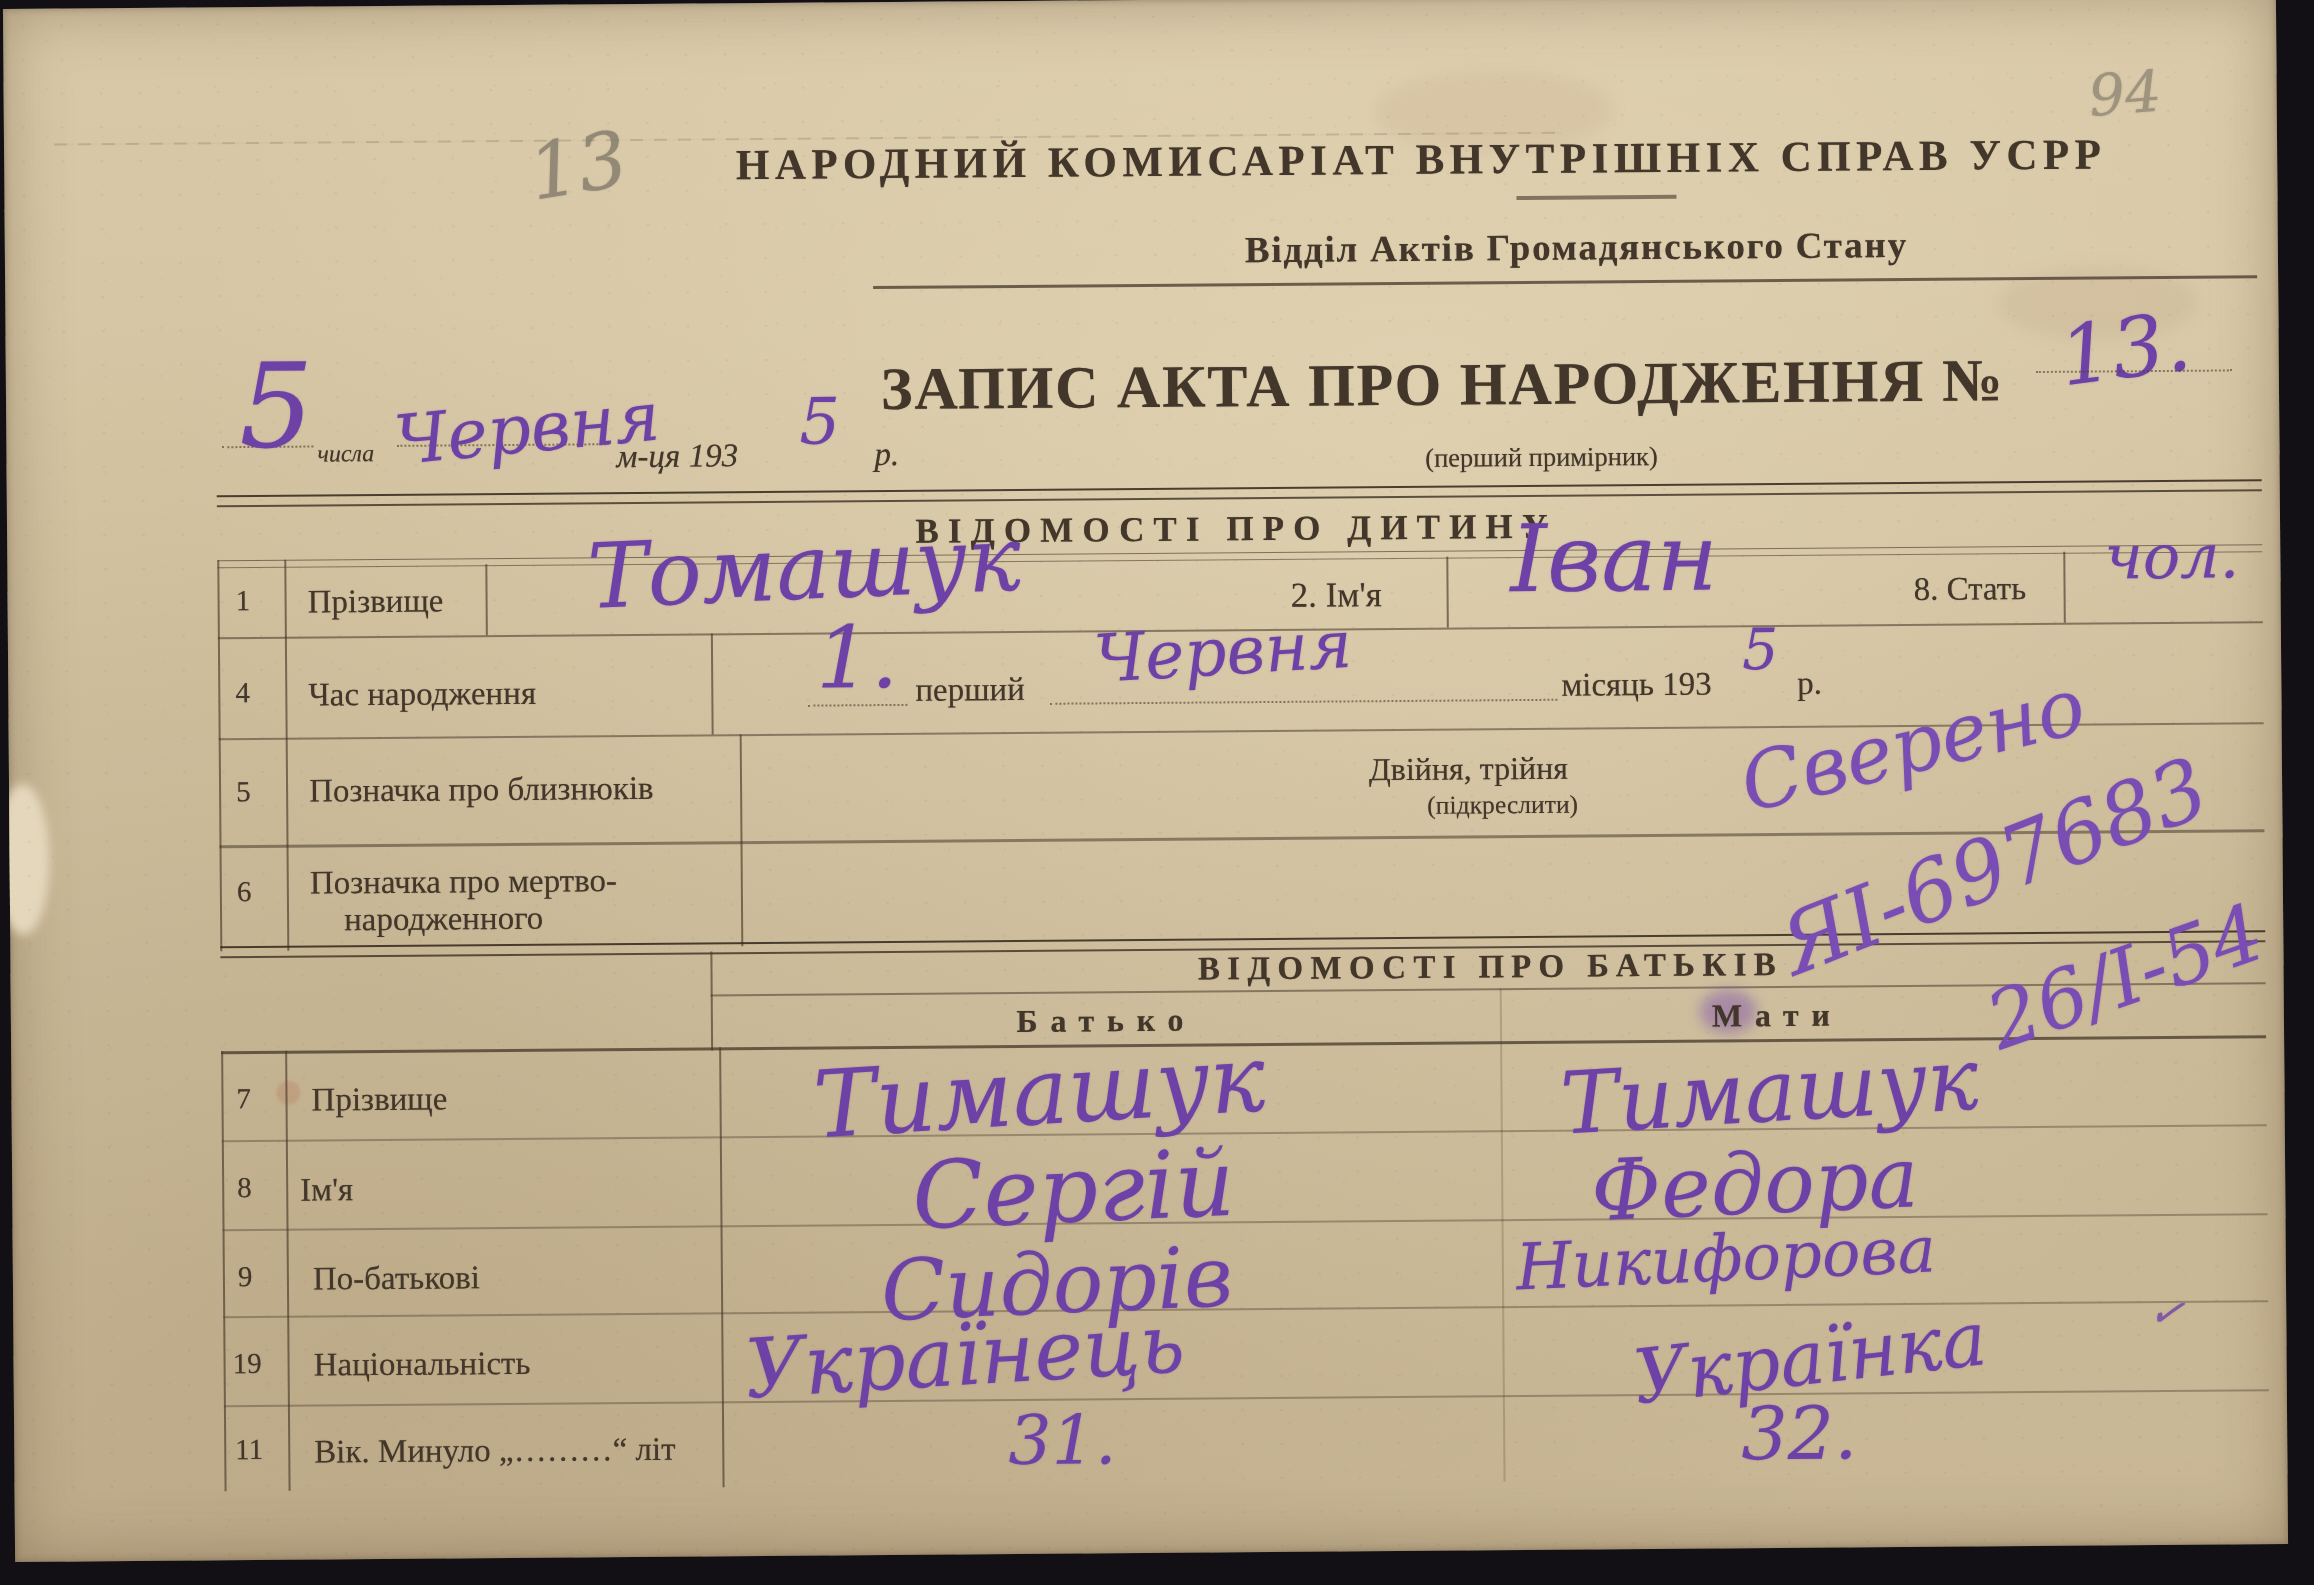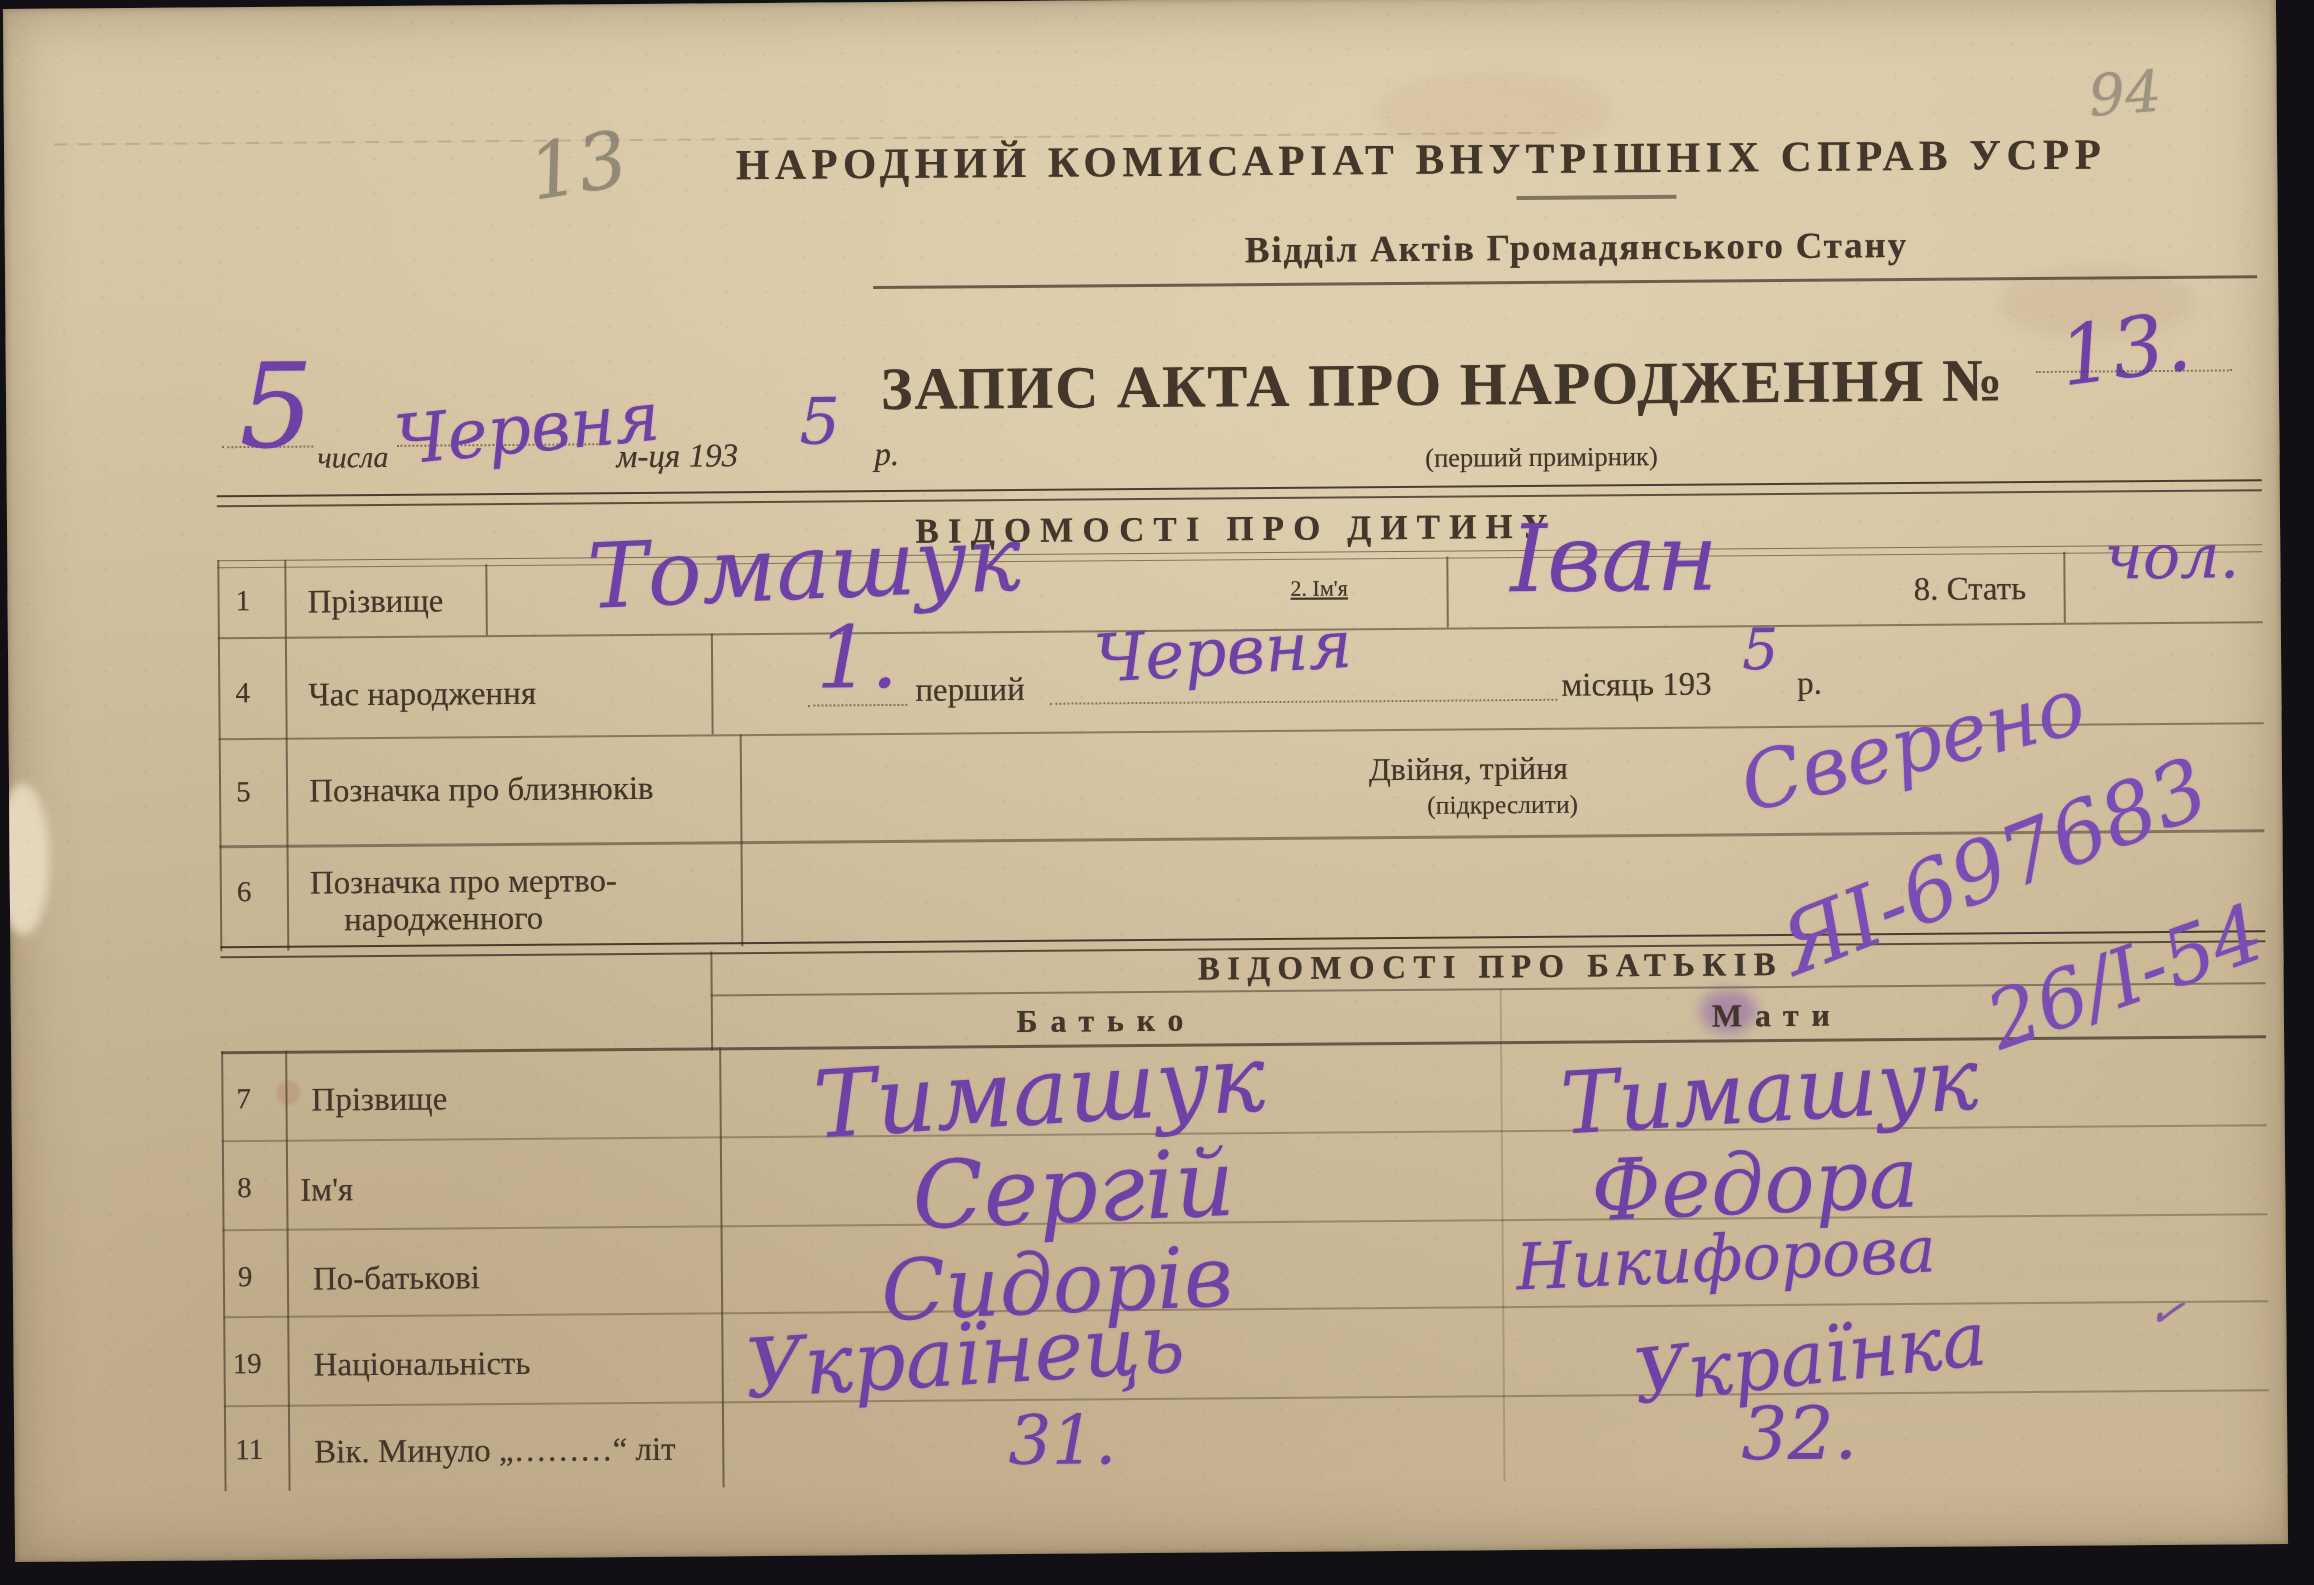--- a/index.html
+++ b/index.html
@@ -59,39 +59,39 @@
   <div class="print b c" style="left:886px;top:229px;width:1371px;font-size:37px;letter-spacing:1.8px;">Відділ Актів Громадянського Стану</div>
   <div class="rh" style="left:868px;top:284px;width:1384px;height:2.7px;"></div>
 
   <div class="print b" style="left:875px;top:353px;font-size:60px;letter-spacing:1.8px;">ЗАПИС АКТА ПРО НАРОДЖЕННЯ №</div>
   <div class="hw" style="left:2054px;top:309px;font-size:82px;transform:rotate(-7deg);">13.</div>
   <div class="dots" style="left:2030px;top:378px;width:196px;"></div>
   <div class="print c" style="left:1384px;top:445px;width:302px;font-size:26.5px;">(перший примірник)</div>
 
   <div class="dots" style="left:216px;top:439px;width:91px;"></div>
   <div class="hw" style="left:233px;top:331px;font-size:117px;">5</div>
-  <div class="print" style="left:311px;top:434px;font-size:30px;font-style:italic;">числа</div>
+  <div class="print" style="left:311px;top:434px;font-size:24px;font-style:italic;">числа</div>
   <div class="dots" style="left:391px;top:439px;width:212px;"></div>
   <div class="hw" style="left:388px;top:384px;font-size:68px;transform:rotate(-5deg);">Червня</div>
   <div class="print" style="left:610px;top:434px;font-size:33px;font-style:italic;">м-ця 193</div>
   <div class="hw" style="left:793px;top:382px;font-size:64px;">5</div>
   <div class="print" style="left:868px;top:434px;font-size:33px;font-style:italic;">р.</div>
 
   <div class="dbl" style="left:210px;top:488px;width:2045px;"></div>
   <div class="print b c" style="left:868px;top:510px;width:722px;font-size:35px;letter-spacing:9.1px;">ВІДОМОСТІ ПРО ДИТИНУ</div>
   <div class="dblthin" style="left:210px;top:553px;width:2045px;"></div>
 
   <div class="rv" style="left:210px;top:553px;height:391px;"></div>
   <div class="rv" style="left:277px;top:553px;height:391px;"></div>
 
   <div class="print" style="left:228px;top:577px;font-size:29px;">1</div>
   <div class="rv" style="left:478px;top:559px;height:71px;"></div>
   <div class="print" style="left:300px;top:577px;font-size:33px;">Прізвище</div>
   <div class="hw" style="left:580px;top:512px;font-size:90px;transform:rotate(-2deg);">Томашук</div>
-  <div class="print" style="left:1283px;top:577px;font-size:22px;text-decoration:underline;">2. Ім'я</div>
+  <div class="print" style="left:1283px;top:577px;font-size:35px;">2. Ім'я</div>
   <div class="rv" style="left:1439px;top:559px;height:71px;"></div>
   <div class="hw" style="left:1503px;top:508px;font-size:93px;">Іван</div>
   <div class="print" style="left:1906px;top:577px;font-size:33px;">8. Стать</div>
   <div class="rv" style="left:2056px;top:559px;height:71px;"></div>
   <div class="hw" style="left:2097px;top:528px;font-size:62px;">чол.</div>
   <div class="rh" style="left:210px;top:630px;width:2045px;opacity:.75;"></div>
 
   <div class="print" style="left:227px;top:669px;font-size:29px;">4</div>
   <div class="rv" style="left:703px;top:630px;height:101px;"></div>
   <div class="print" style="left:300px;top:670px;font-size:33px;">Час народження</div>

